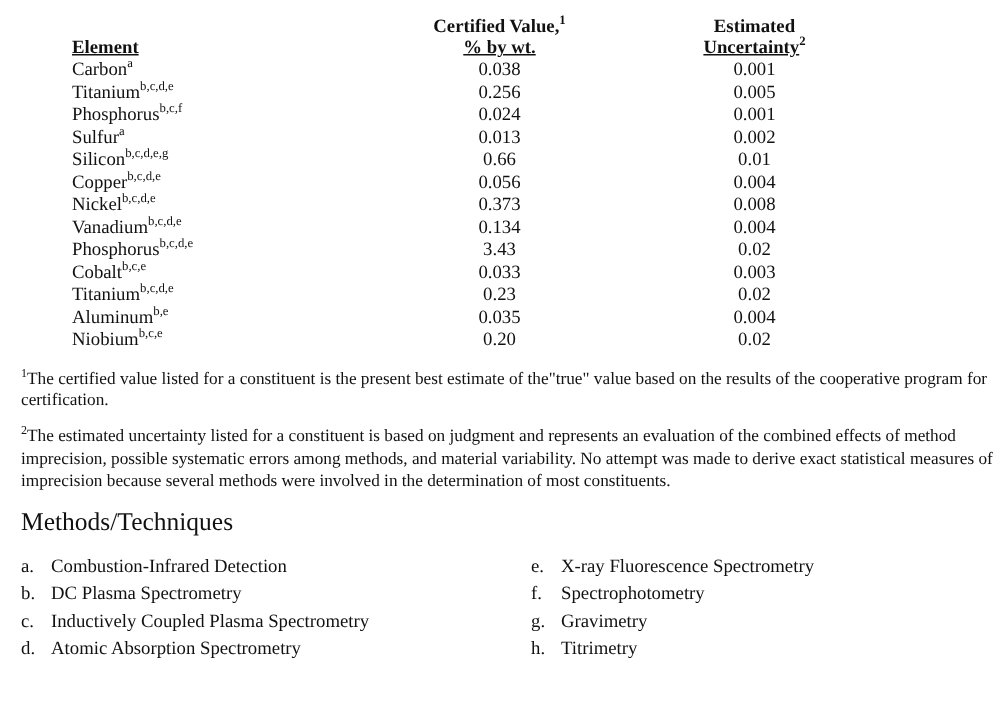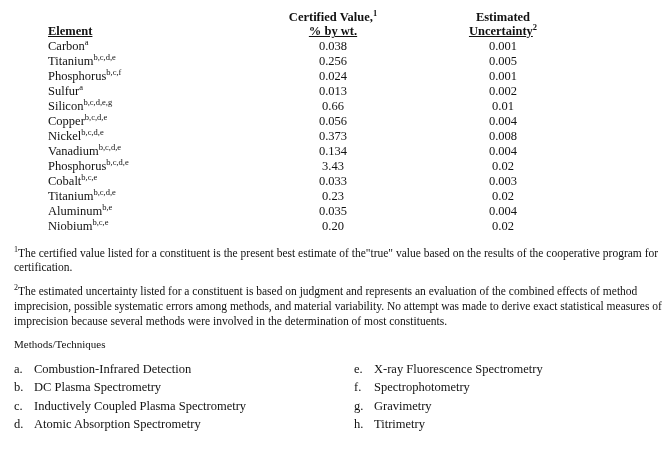--- a/index.html
+++ b/index.html
@@ -73,21 +73,21 @@
     line-height: 1.28;
     margin-bottom: 9px;
     text-align: left;
   }
   .fn sup { font-size: 8px; }
 
   
   .methods-title {
     margin-top: 10px;
     margin-left: 4px;
-    font-size: 11px;
+    font-size: 17px;
   }
   .methods-wrap {
     margin-top: 10px;
     margin-left: 4px;
     display: flex;
     gap: 0px;
   }
   .methods-col {
     width: 330px;
   }

